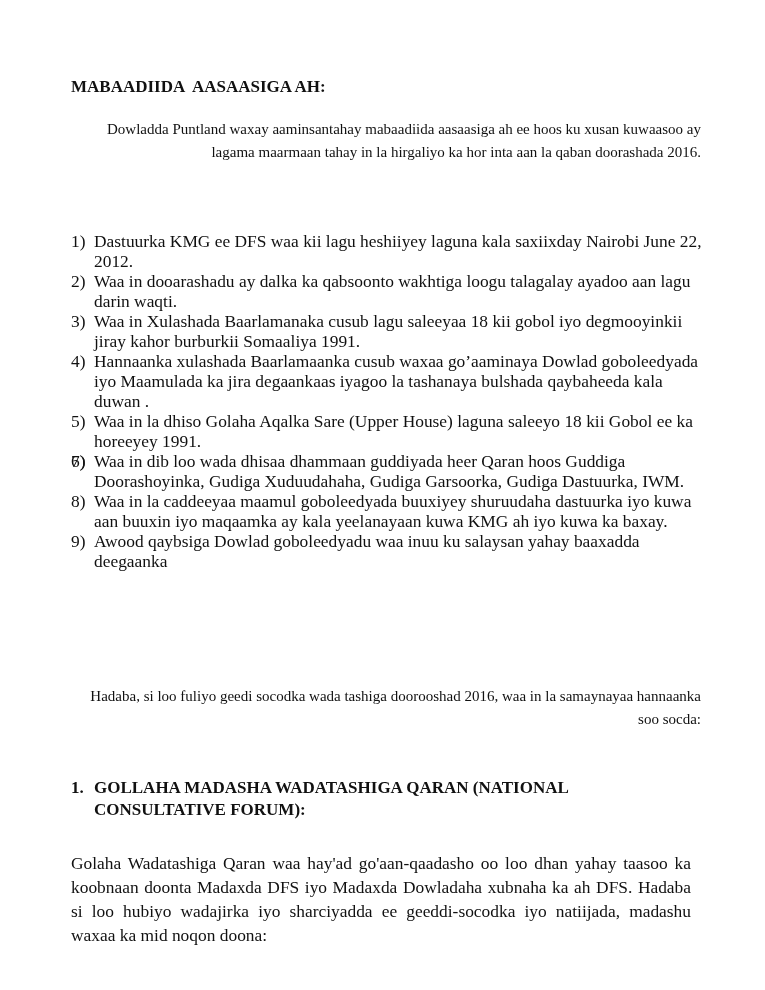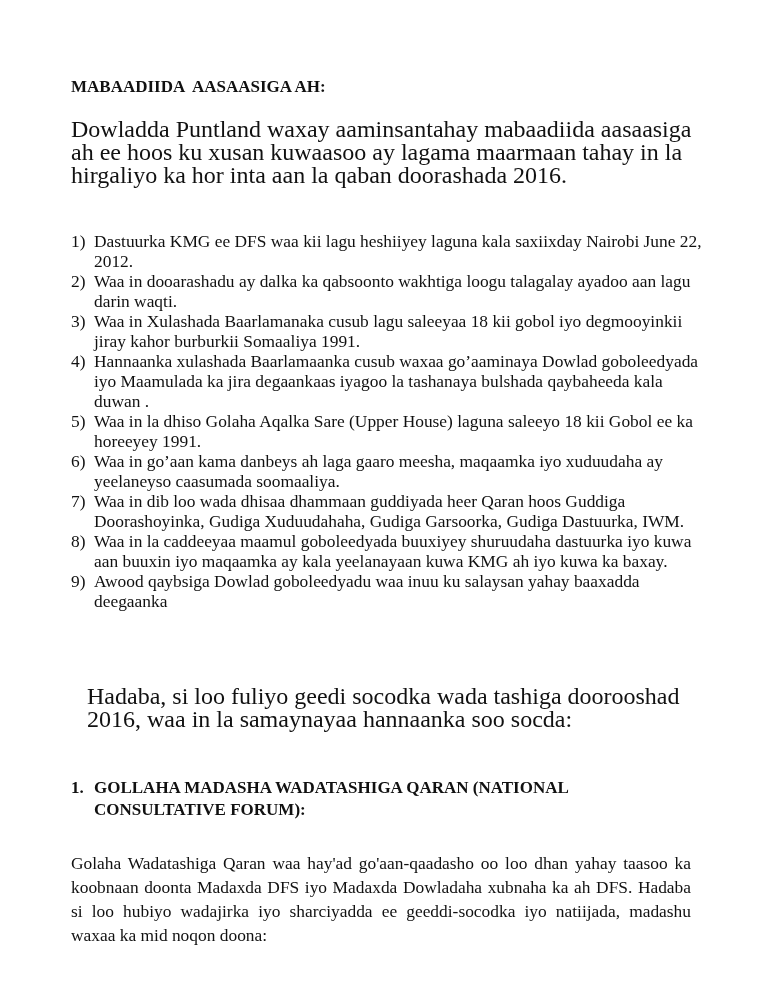--- a/index.html
+++ b/index.html
@@ -8,24 +8,24 @@
     font-family: "Liberation Serif", "DejaVu Serif", serif;
     color: #111111;
   }
   .page { position: absolute; left: 0; top: 0; width: 765px; height: 990px; background: #fff; border-radius: 14px; }
   .heading {
     position: absolute; left: 71px; top: 77px;
     font-weight: bold; font-size: 17px; letter-spacing: 0px; white-space: pre;
   }
   .para {
     position: absolute; left: 71px; width: 630px;
-    font-size: 24px; line-height: 23px;
+    font-size: 15px; line-height: 23px; text-align: right;
   }
   .para.intro { top: 118px; }
-  .para.hadaba { top: 685px; margin-left: 16px; }
+  .para.hadaba { top: 685px; }
   .para.justified { top: 851px; width: 620px; text-align: justify; font-size: 17.4px; line-height: 24px; font-family: Liberation Serif, serif; }
   .list { position: absolute; left: 71px; top: 231px; width: 640px; margin: 0; padding: 0; list-style: none; }
   .list li { position: relative; padding-left: 23px; font-size: 17.4px; line-height: 20px; margin: 0; }
   .list li .num { position: absolute; left: 0; top: 0; }
   .section {
     position: absolute; left: 71px; top: 777px; width: 620px;
     font-weight: bold; font-size: 17px; line-height: 22px;
   }
   .section .num { position: absolute; left: 0; top: 0; }
   .section .txt { display: block; padding-left: 23px; }
@@ -36,21 +36,21 @@
 <div class="page">
   <div class="heading">MABAADIIDA  AASAASIGA AH:</div>
   <div class="para intro">Dowladda Puntland waxay aaminsantahay mabaadiida aasaasiga ah ee hoos ku xusan kuwaasoo ay  lagama maarmaan tahay in la hirgaliyo ka hor inta aan la qaban doorashada 2016.</div>
 
   <ul class="list">
     <li><span class="num">1)</span><span>Dastuurka KMG ee DFS waa kii lagu heshiiyey  laguna kala saxiixday Nairobi June 22, 2012.</span></li>
     <li><span class="num">2)</span><span>Waa in dooarashadu ay dalka ka qabsoonto wakhtiga loogu talagalay ayadoo aan lagu darin waqti.</span></li>
     <li><span class="num">3)</span><span>Waa in Xulashada Baarlamanaka cusub lagu saleeyaa  18 kii gobol iyo degmooyinkii  jiray kahor burburkii Somaaliya 1991.</span></li>
     <li><span class="num">4)</span><span>Hannaanka xulashada Baarlamaanka cusub waxaa go’aaminaya Dowlad goboleedyada iyo Maamulada ka jira degaankaas iyagoo la tashanaya bulshada qaybaheeda kala duwan .</span></li>
     <li><span class="num">5)</span><span>Waa in la dhiso Golaha Aqalka Sare (Upper House) laguna saleeyo 18 kii Gobol ee ka horeeyey 1991.</span></li>
-    <li><span class="num">6)</span><span>Waa in go’aan kama danbeys ah laga gaaro meesha, maqaamka iyo xuduudaha  ay yeelaneyso caasumada soomaaliya.</span></li>
+    <li><span class="num">6)</span></li>
     <li><span class="num">7)</span><span>Waa in dib loo wada dhisaa dhammaan guddiyada heer Qaran hoos Guddiga Doorashoyinka, Gudiga  Xuduudahaha, Gudiga Garsoorka, Gudiga Dastuurka, IWM.</span></li>
     <li><span class="num">8)</span><span>Waa in la caddeeyaa  maamul goboleedyada buuxiyey  shuruudaha dastuurka iyo kuwa aan buuxin iyo maqaamka ay kala yeelanayaan kuwa KMG ah iyo kuwa ka baxay.</span></li>
     <li><span class="num">9)</span><span>Awood qaybsiga Dowlad  goboleedyadu waa inuu  ku salaysan yahay baaxadda deegaanka</span></li>
   </ul>
 
   <div class="para hadaba">Hadaba,  si loo fuliyo geedi socodka wada tashiga doorooshad 2016, waa in la samaynayaa hannaanka soo socda:</div>
 
   <div class="section">
     <span class="num">1.</span>
     <span class="txt">GOLLAHA MADASHA WADATASHIGA  QARAN (NATIONAL CONSULTATIVE FORUM):</span>

